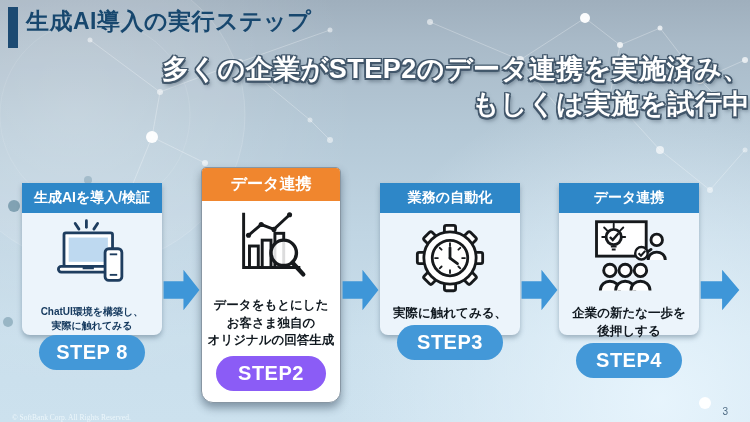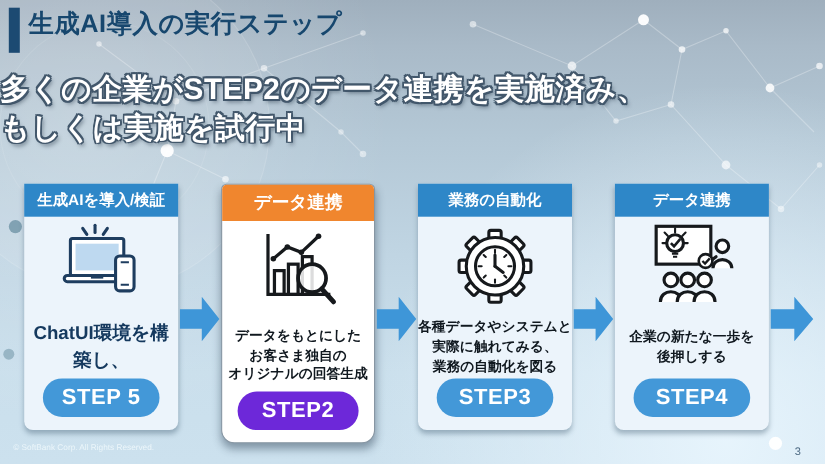--- a/index.html
+++ b/index.html
@@ -12,52 +12,52 @@
       linear-gradient(180deg,#9FAFBD 0%,#A9BAC8 10%,#B4C8D6 30%,#C0D5E3 55%,#CADFEC 80%,#CCE1EE 100%);
   }
   .bg-decor{position:absolute;inset:0;pointer-events:none;}
 
   
   .title-row{position:absolute;top:6px;left:8px;display:flex;align-items:center;}
   .title-block{width:10px;height:41px;background:#1C4A72;}
   .slide-title{margin:0 0 11px 8px;font-size:23px;font-weight:800;color:#17476E;letter-spacing:.5px;}
 
   
-  .heading{position:absolute;top:64px;left:0;width:100%;text-align:left;
+  .heading{position:absolute;top:52px;left:0;width:100%;text-align:right;
     color:#fff;font-size:27px;font-weight:800;line-height:35px;letter-spacing:.5px;
     text-shadow:-1.5px -1.5px 0 #42576B,1.5px -1.5px 0 #42576B,-1.5px 1.5px 0 #42576B,
       1.5px 1.5px 0 #42576B,0 -1.5px 0 #42576B,0 1.5px 0 #42576B,-1.5px 0 0 #42576B,
       1.5px 0 0 #42576B,2px 3px 4px rgba(28,44,60,.55);}
 
   
   .steps-row{position:absolute;top:167px;left:22px;width:716px;display:flex;align-items:flex-start;}
   .step-card{width:140px;flex:0 0 140px;display:flex;flex-direction:column;}
-  .step-card.normal{height:224px;background:#ECF4FB;border-radius:0 0 8px 8px;
+  .step-card.normal{margin-top:16px;height:152px;background:#ECF4FB;border-radius:0 0 8px 8px;
     box-shadow:0 3px 5px rgba(44,71,94,.35);}
   .step-card.highlight{margin-top:0;height:234px;background:#FFFFFF;border:1px solid #8796A3;
     border-radius:5px 5px 12px 12px;box-shadow:0 5px 8px rgba(38,58,78,.45);flex-basis:138px;width:138px;}
   .card-header{height:30px;flex:0 0 30px;display:flex;align-items:center;justify-content:center;
     background:#2E87C8;color:#fff;font-size:14px;font-weight:700;letter-spacing:0;}
   .step-card.highlight .card-header{height:33px;flex:0 0 33px;background:#F0862E;font-size:16px;
     border-radius:4px 4px 0 0;}
   .icon-wrap{height:92px;flex:0 0 92px;display:flex;align-items:center;justify-content:center;}
   .desc{flex:1 1 auto;display:flex;flex-direction:column;justify-content:center;text-align:center;
     font-size:12.5px;font-weight:700;line-height:1.42;color:#10181F;}
-  .step-card.first .desc{color:#15395E;font-size:17px;}
+  .step-card.first .desc{color:#15395E;font-size:10px;}
   .step-pill{flex:0 0 35px;height:35px;width:106px;margin:2px auto 12px;border-radius:18px;
     background:#4398D8;color:#fff;font-size:20px;font-weight:600;letter-spacing:.5px;
     display:flex;align-items:center;justify-content:center;}
-  .step-card.highlight .step-pill{background:#6d28d9;width:110px;margin-bottom:11px;}
+  .step-card.highlight .step-pill{background:#8b5cf6;width:110px;margin-bottom:11px;}
 
   .flow-arrow{flex:0 0 39px;width:39px;height:44px;margin-top:101px;background:#3E96D8;
     clip-path:polygon(4% 30%,55% 30%,55% 4%,96% 50%,55% 96%,55% 70%,4% 70%);
     filter:drop-shadow(2px 2px 0 rgba(255,255,255,.5));}
   .flow-arrow.trailing{flex:0 0 42px;}
 
-  .footer{position:absolute;left:12px;bottom:11px;font-size:7.5px;color:rgba(240,248,252,.9);}
+  .footer{position:absolute;left:12px;bottom:0;font-size:7.5px;color:rgba(240,248,252,.9);font-family:Liberation Serif, serif;}
   .page-number{position:absolute;right:22px;bottom:5px;font-size:10px;color:#4E6B84;}
 </style>
 </head>
 <body>
 
 <div class="slide">
 
   <svg class="bg-decor" width="750" height="422" viewBox="0 0 750 422">
     <circle cx="95" cy="115" r="150" fill="rgba(255,255,255,0.07)" stroke="rgba(255,255,255,0.15)"></circle>
     <circle cx="95" cy="115" r="95" fill="none" stroke="rgba(255,255,255,0.10)"></circle>
@@ -131,22 +131,23 @@
           <rect x="25" y="22" width="42" height="26" fill="#BED9F0"></rect>
           <rect x="14" y="53" width="64" height="6" rx="3" fill="#FFFFFF" stroke="#1E3D5F" stroke-width="3"></rect>
           <rect x="40" y="53" width="12" height="3" fill="#1E3D5F"></rect>
           <rect x="64" y="34" width="18" height="34" rx="4" fill="#FFFFFF" stroke="#1E3D5F" stroke-width="3"></rect>
           <path d="M69 40 L77 40" stroke="#1E3D5F" stroke-width="2"></path>
           <path d="M69 62 L77 62" stroke="#1E3D5F" stroke-width="2"></path>
         </svg>
       </div>
       <div class="desc">
         <div>ChatUI環境を構築し、</div>
-      </div>
-      <div class="step-pill">STEP 5</div>
+        <div>実際に触れてみる</div>
+      </div>
+      <div class="step-pill">STEP 8</div>
     </div>
 
     <div class="flow-arrow"></div>
 
     <div class="step-card highlight">
       <div class="card-header">データ連携</div>
       <div class="icon-wrap">
         <svg width="100" height="88" viewBox="0 0 100 90">
           <g stroke="#16191C" stroke-width="3" fill="none">
             <path d="M22 10 L22 66 L80 66"></path>
@@ -203,23 +204,21 @@
               <path d="M39 55 L41 53"></path>
               <path d="M61 55 L59 53"></path>
           </g>
           <g stroke="#16191C" stroke-width="3" stroke-linecap="round">
             <path d="M50 44 L50 33"></path>
               <path d="M50 44 L58 50"></path>
           </g>
         </svg>
       </div>
       <div class="desc">
-        <div>各種データやシステムと</div>
         <div>実際に触れてみる、</div>
-        <div>業務の自動化を図る</div>
       </div>
       <div class="step-pill">STEP3</div>
     </div>
 
     <div class="flow-arrow"></div>
 
     <div class="step-card normal">
       <div class="card-header">データ連携</div>
       <div class="icon-wrap">
         <svg width="100" height="86" viewBox="0 0 100 90">

